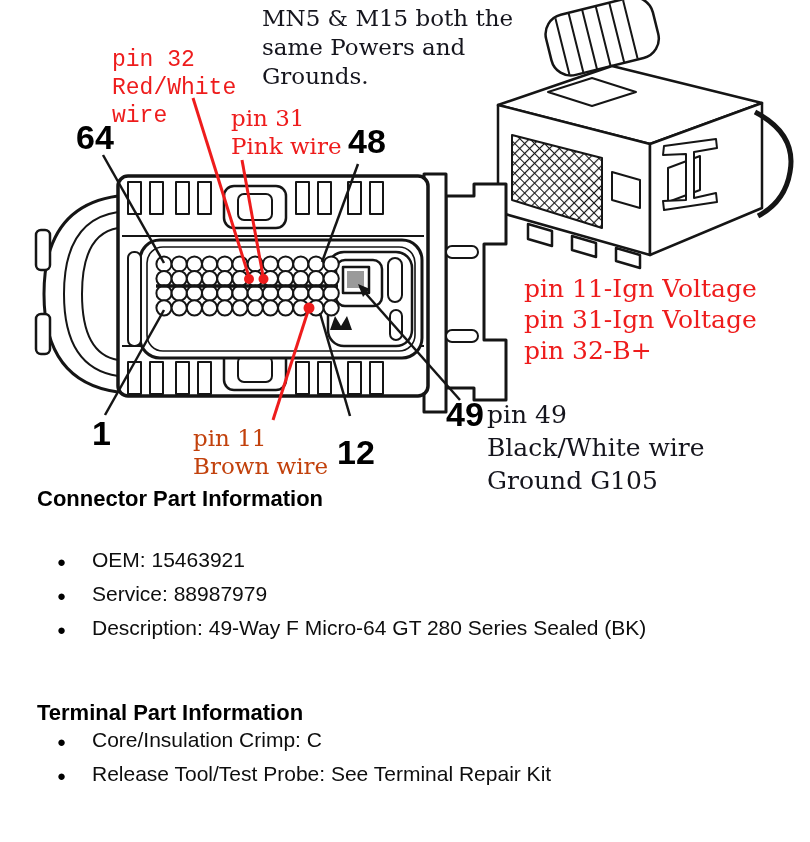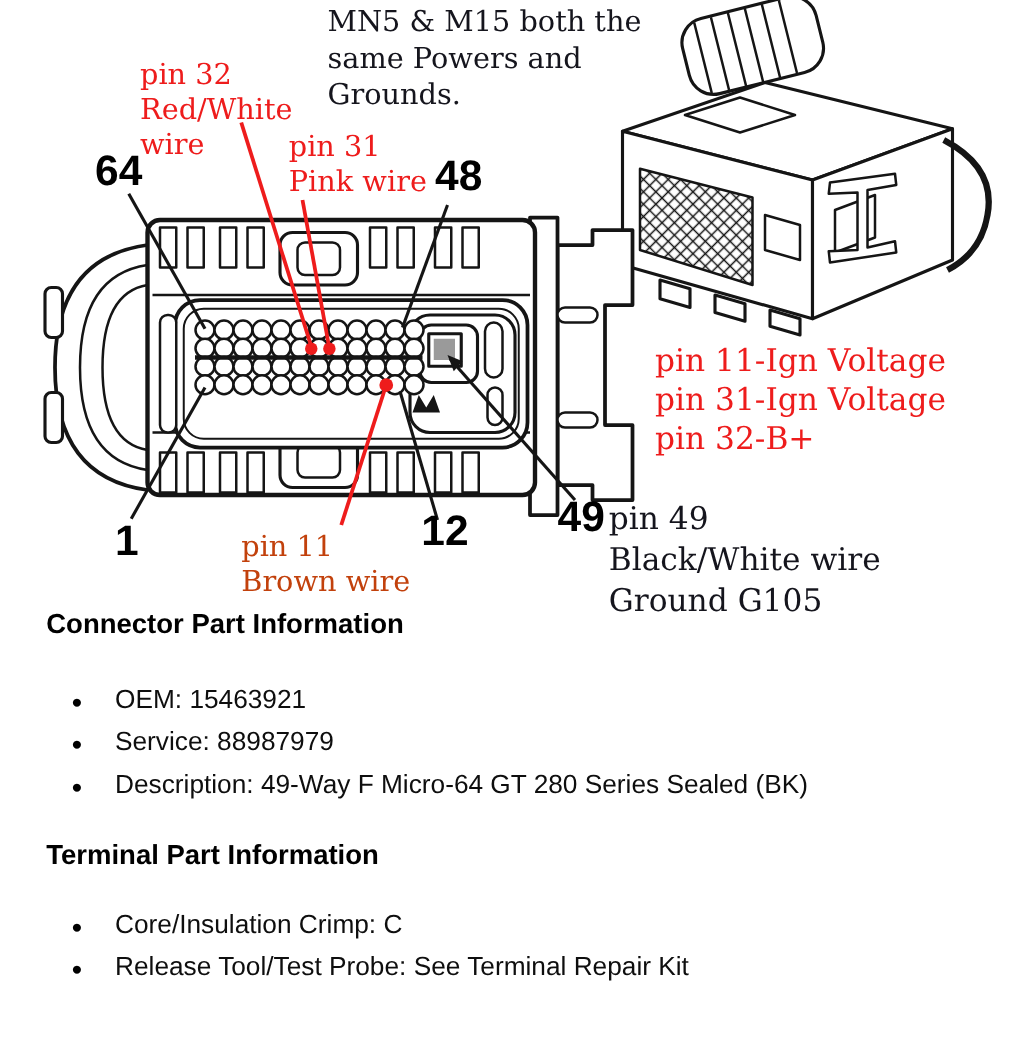--- a/index.html
+++ b/index.html
@@ -172,50 +172,50 @@
       <path d="M193,98 L249,277"></path>
       <path d="M242,160 L263,276"></path>
       <path d="M273,420 L308,311"></path>
     </g>
   </svg>
 
   <div class="lbl serif ink" style="left:262px; top:4px; font-size:23px; line-height:29px;">MN5 &amp; M15 both the
 same Powers and
 Grounds.</div>
 
-  <div class="lbl serif red" style="left:112px; top:46px; font-size:23px; line-height:28px;">pin 32
+  <div class="lbl serif red" style="left:112px; top:46px; font-size:23px; line-height:28px;font-family:Liberation Mono, monospace;">pin 32
 Red/White
 wire</div>
 
   <div class="lbl serif red" style="left:231px; top:104px; font-size:23px; line-height:28px;">pin 31
 Pink wire</div>
 
   <div class="lbl serif brown" style="left:193px; top:424px; font-size:23px; line-height:28px;">pin 11
 Brown wire</div>
 
   <div class="lbl serif red" style="left:524px; top:273px; font-size:25px; line-height:31px;">pin 11-Ign Voltage
 pin 31-Ign Voltage
 pin 32-B+</div>
 
   <div class="lbl serif ink" style="left:487px; top:398px; font-size:25px; line-height:33px;">pin 49
 Black/White wire
 Ground G105</div>
 
   <div class="pin-num" style="left:76px;  top:120px;">64</div>
   <div class="pin-num" style="left:348px; top:124px;">48</div>
   <div class="pin-num" style="left:92px;  top:416px;">1</div>
-  <div class="pin-num" style="left:337px; top:408px;">12</div>
+  <div class="pin-num" style="left:337px; top:435px;">12</div>
   <div class="pin-num" style="left:446px; top:397px;">49</div>
 
   <div class="section-title" style="left:37px; top:486px;">Connector Part Information</div>
   <ul class="info-list" style="left:57px; top:549px;">
     <li>OEM: 15463921</li>
     <li>Service: 88987979</li>
     <li>Description: 49-Way F Micro-64 GT 280 Series Sealed (BK)</li>
   </ul>
 
-  <div class="section-title" style="left:37px; top:671px;text-align:center;">Terminal Part Information</div>
+  <div class="section-title" style="left:37px; top:700px;text-align:center;">Terminal Part Information</div>
   <ul class="info-list" style="left:57px; top:729px;">
     <li>Core/Insulation Crimp: C</li>
     <li>Release Tool/Test Probe: See Terminal Repair Kit</li>
   </ul>
 
 </div>
 
 </body></html>

